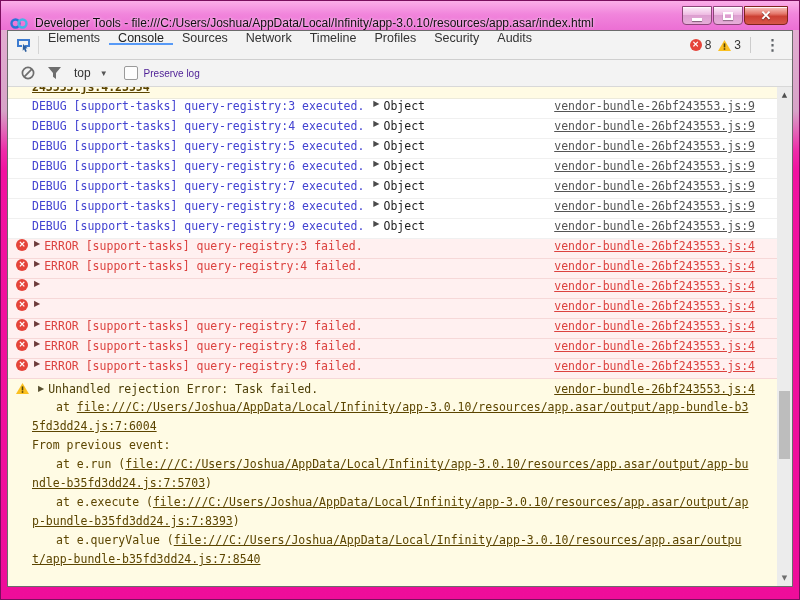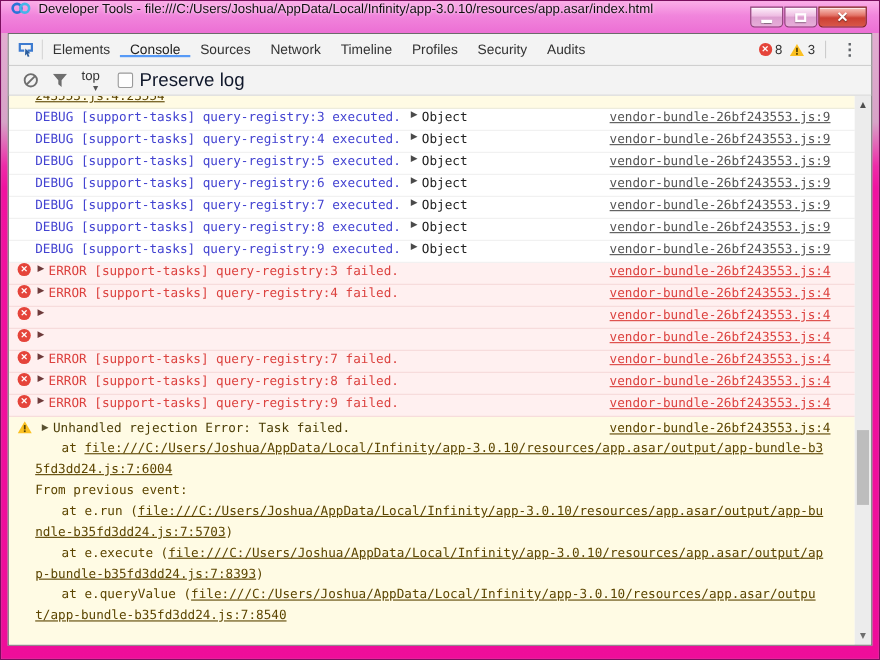--- a/index.html
+++ b/index.html
@@ -1,21 +1,21 @@
 <!DOCTYPE html>
 <html><head>
 <meta charset="utf-8">
 <style>
   html,body{margin:0;padding:0;background:#fff;}
   body{width:800px;height:600px;overflow:hidden;font-family:"Liberation Sans",sans-serif;}
   .window{position:relative;width:798px;height:598px;border:1px solid #7a0e5e;
     background:linear-gradient(180deg,#e7b0d5 0px,#d7a3c7 110px,#ee2ba8 150px,#f112a0 170px,#ee0d9a 100%);
     overflow:hidden;}
   
-  .titlebar{position:absolute;left:0;top:0;width:100%;height:29px;display:flex;align-items:flex-start;
+  .titlebar{position:absolute;left:0;top:0;width:100%;height:29px;display:flex;align-items:flex-end;
     background:linear-gradient(180deg,#fbaee8 0%,#f185dc 45%,#ec6fd4 100%);}
   .title-icon{margin:0 7px 0 9px;flex:0 0 auto;display:flex;}
   .title-text{font-size:12px;color:#101010;white-space:nowrap;text-shadow:0 0 3px rgba(255,255,255,.9);}
   .win-btns{position:absolute;top:5px;right:11px;display:flex;}
   .wbtn{height:19px;border:1px solid #8c4678;border-radius:0 0 4px 4px;margin-left:1px;
     display:flex;align-items:center;justify-content:center;
     background:linear-gradient(180deg,#fdf0fa 0%,#eebbe2 45%,#dd9fd0 50%,#e7aed9 100%);
     box-shadow:inset 0 1px 0 rgba(255,255,255,.85);box-sizing:border-box;}
   .wbtn-min,.wbtn-max{width:30px;}
   .wbtn-close{width:44px;border-color:#7e241c;
@@ -38,29 +38,29 @@
   .err-badge,.warn-badge{display:flex;align-items:center;margin-right:7px;font-size:12px;color:#333;}
   .err-badge-icon{width:12px;height:12px;border-radius:50%;background:#e5443a;color:#fff;font-size:8px;
     line-height:12px;text-align:center;margin-right:3px;font-weight:bold;}
   .warn-badge-icon{margin-right:3px;display:flex;}
   .badge-sep{width:1px;height:16px;background:#ccc;margin:0 6px 0 2px;}
   .menu-dots{color:#5f6368;font-size:15px;letter-spacing:0;padding:0 8px;display:flex;align-items:center;font-weight:bold;}
   
   .toolbar{height:26px;flex:0 0 26px;background:#f3f3f3;border-bottom:1px solid #d8d8d8;
     display:flex;align-items:center;padding-left:13px;}
   .tool-icon{display:flex;align-items:center;margin-right:13px;}
-  .ctx-select{display:flex;align-items:center;font-size:12px;color:#333;margin-right:16px;flex-direction:column;}
+  .ctx-select{display:flex;align-items:center;font-size:12px;color:#333;margin-right:16px;}
   .ctx-caret{font-size:8px;color:#555;margin-left:9px;}
   .checkbox{width:12px;height:12px;border:1px solid #9a9a9a;border-radius:2px;background:#fdfdfd;margin-right:6px;}
-  .preserve-label{font-size:17px;color:#0f172a;}
+  .preserve-label{font-size:10px;color:#4c1d95;}
   
   .console{flex:1 1 auto;position:relative;overflow:hidden;
     font-family:"DejaVu Sans Mono","Liberation Mono",monospace;font-size:11.5px;}
   .messages{position:absolute;left:0;top:0;right:15px;}
-  .partial-row{height:11px;overflow:hidden;background:#fffbe4;border-bottom:1px solid #eceadb;position:relative;}
+  .partial-row{height:11px;overflow:hidden;background:#fffbe4;border-bottom:1px solid #eceadb;position:relative;font-weight:bold;}
   .partial-row span{position:absolute;top:-7px;left:24px;color:#5c4500;text-decoration:underline;}
   .crow{height:19px;display:flex;white-space:pre;box-sizing:content-box;}
   .debug-row{border-bottom:1px solid #f0f0f0;padding:0 22px 0 24px;color:#4343d1;}
   .tri{font-size:8px;color:#4a4a4a;margin:0 4px 0 9px;font-family:"DejaVu Sans",sans-serif;}
   .obj-label{color:#222;}
   .src-link{margin-left:auto;text-decoration:underline;color:#545454;cursor:pointer;}
   .error-row{border-bottom:1px solid #f6d8d8;background:#fff0f0;padding:0 22px 0 8px;color:#dc423f;}
   .error-row .tri{color:#6d3a3a;margin:0 4px 0 6px;}
   .error-row .src-link{color:#dc423f;}
   .err-icon{width:12px;height:12px;border-radius:50%;background:#e5443a;color:#fff;font-size:8px;line-height:12px;
@@ -111,21 +111,21 @@
   <div class="content">
 
     <div class="tabbar">
       <div class="inspect-btn">
         <svg width="15" height="15" viewBox="0 0 15 15">
           <path d="M1 1 h13 v8 h-5 v-2 h3 v-4 h-9 v4 h3 v2 h-5 z" fill="#3d7bd0"></path>
           <path d="M7 6 l4.6 4.3 -2 .3 1.2 2.6 -1.5 .7 -1.2 -2.7 -1.4 1.5 z" fill="#2c5e9e"></path>
         </svg>
       </div>
       <div class="tab-sep"></div>
-      <div id="tabs-host" style="display:flex;align-items:center;">
+      <div id="tabs-host" style="display:flex;align-items:flex-start;">
 
           <div class="tab">
             <span>Elements</span>
           </div>
 
           <div class="tab active">
             <span>Console</span>
           </div>
 
           <div class="tab">

